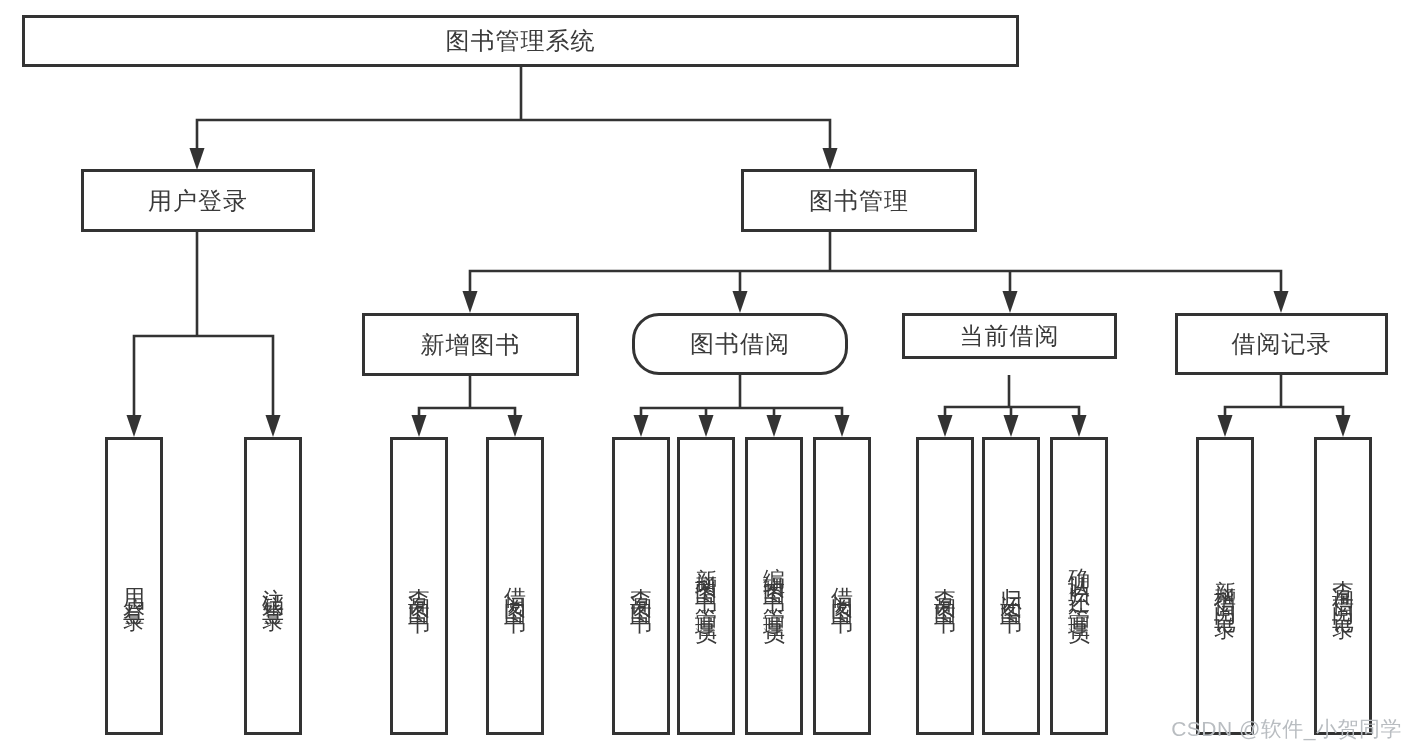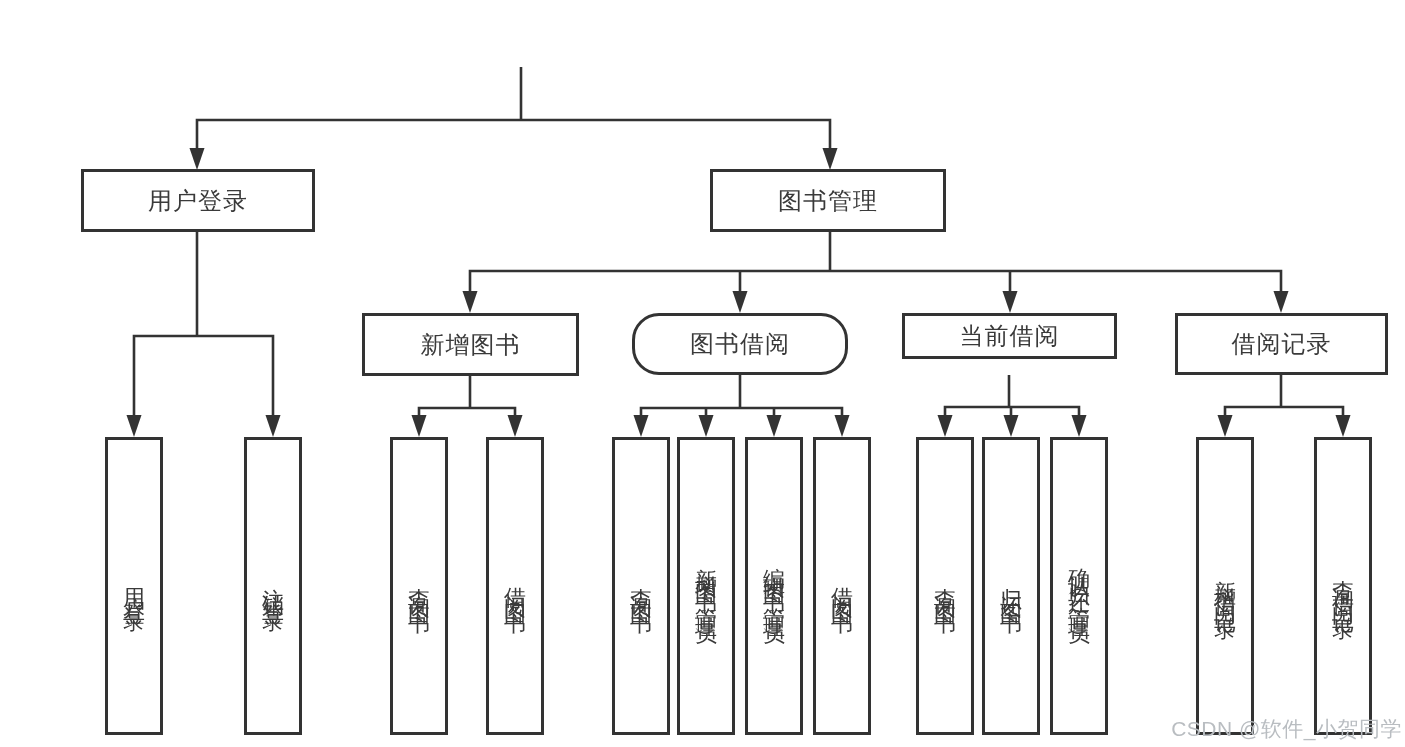--- a/index.html
+++ b/index.html
@@ -115,25 +115,28 @@
     <polygon points="937.5,415 952.5,415 945,437"></polygon>
     <polygon points="1003.5,415 1018.5,415 1011,437"></polygon>
     <polygon points="1071.5,415 1086.5,415 1079,437"></polygon>
 
     <path d="M1281,375 L1281,407"></path>
     <path d="M1225,415 L1225,407 L1343,407 L1343,415"></path>
     <polygon points="1217.5,415 1232.5,415 1225,437"></polygon>
     <polygon points="1335.5,415 1350.5,415 1343,437"></polygon>
   </svg>
 
+  <div class="box" style="left:22px; top:15px; width:997px; height:52px;">
+    <span class="hlabel">图书管理系统</span>
+  </div>
 
   <div class="box" style="left:81px; top:169px; width:234px; height:63px;">
     <span class="hlabel">用户登录</span>
   </div>
-  <div class="box" style="left:710px; top:169px; width:236px; height:63px;">
+  <div class="box" style="left:741px; top:169px; width:236px; height:63px;">
     <span class="hlabel">图书管理</span>
   </div>
 
   <div class="box" style="left:362px; top:313px; width:217px; height:63px;">
     <span class="hlabel">新增图书</span>
   </div>
   <div class="box" style="left:632px; top:313px; width:216px; height:62px;border-radius:27px;">
     <span class="hlabel">图书借阅</span>
   </div>
   <div class="box" style="left:902px; top:313px; width:215px; height:46px;">

